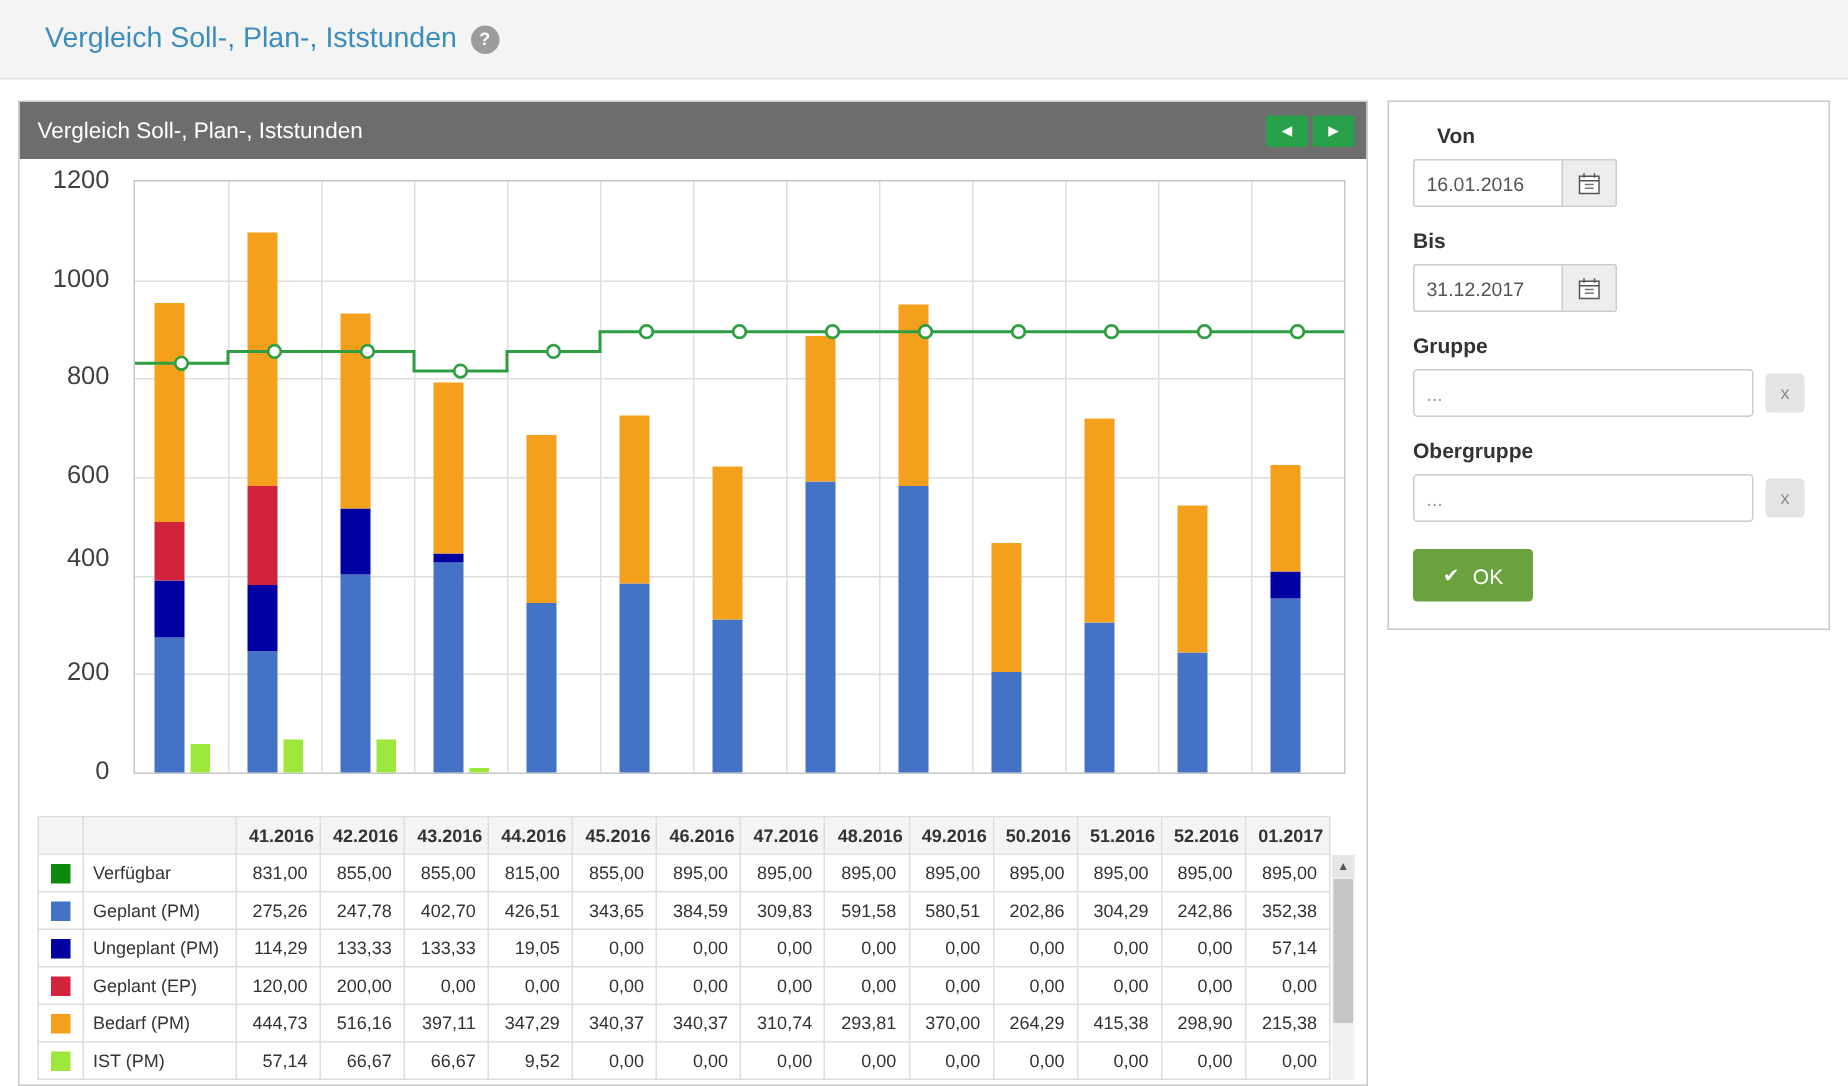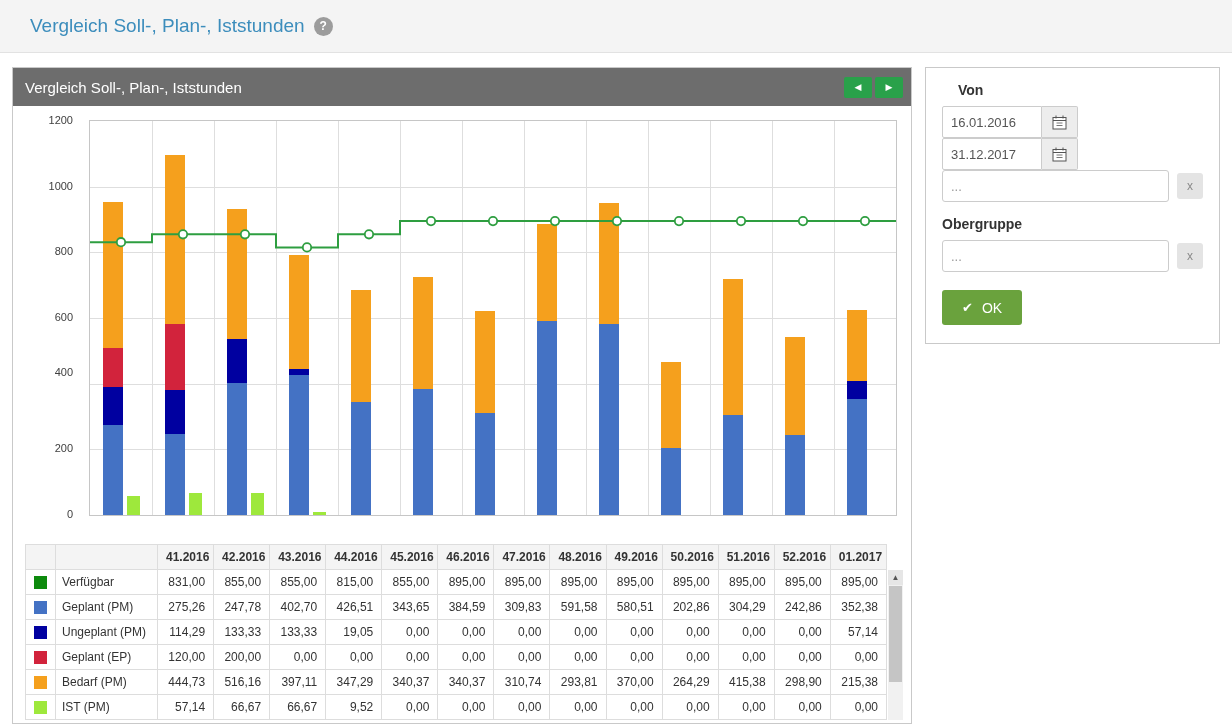--- a/index.html
+++ b/index.html
@@ -24,21 +24,21 @@
                   align-items:center; padding:0 8px 0 12px; font-size:15px; }
   .nav-group { margin-left:auto; display:flex; gap:3px; }
   .nav-btn { width:28px; height:21px; background:#29a14a; border-radius:2px; color:#fff;
              font-size:9px; display:flex; align-items:center; justify-content:center; cursor:pointer; }
   .collapse-btn { margin-left:auto; width:26px; height:20px; background:#29a14a; border-radius:2px;
                   color:#fff; font-size:13px; display:flex; align-items:center; justify-content:center;
                   cursor:pointer; }
   
   .chart-area { position:relative; height:434px; }
   .yaxis { position:absolute; left:0; top:14px; bottom:24px; width:68px; }
-  .ytick { position:absolute; right:8px; transform:translateY(-50%); font-size:11px; color:#404040; }
+  .ytick { position:absolute; right:8px; transform:translateY(-50%); font-size:17px; color:#404040; }
   .plot { position:absolute; left:76px; right:14px; top:14px; bottom:24px;
           border:1px solid #c6c6c6; background:#fff; }
   .grid-h { position:absolute; left:0; right:0; height:1px; background:#dedede; z-index:1; }
   .grid-v { position:absolute; top:0; bottom:0; width:1px; background:#dedede; z-index:1; }
   .bar { position:absolute; z-index:2; }
   .line-svg { position:absolute; left:0; top:0; z-index:5; pointer-events:none; }
   
   .table-wrap { position:relative; margin:4px 8px 0 12px; padding-right:16px; }
   table.grid { width:100%; border-collapse:collapse; table-layout:fixed; font-size:12px; color:#333; }
   .grid th, .grid td { border:1px solid #ddd; padding:3px 8px; height:18px; line-height:18px;
@@ -336,34 +336,36 @@
             <rect x="1" y="2.5" width="13" height="11.5" fill="#fff" stroke="#555"></rect>
             <line x1="1" y1="5.5" x2="14" y2="5.5" stroke="#555"></line>
             <line x1="4" y1="0.5" x2="4" y2="3.5" stroke="#555"></line>
             <line x1="11" y1="0.5" x2="11" y2="3.5" stroke="#555"></line>
             <line x1="4.5" y1="8" x2="10.5" y2="8" stroke="#777"></line>
             <line x1="4.5" y1="10.5" x2="10.5" y2="10.5" stroke="#777"></line>
           </svg>
         </span>
       </div>
 
+      <div class="f-label">Bis</div>
       <div class="igroup">
         <input class="date-input" value="31.12.2017" style="">
         <span class="addon-btn">
           <svg width="15" height="15" viewBox="0 0 15 15">
             <rect x="1" y="2.5" width="13" height="11.5" fill="#fff" stroke="#555"></rect>
             <line x1="1" y1="5.5" x2="14" y2="5.5" stroke="#555"></line>
             <line x1="4" y1="0.5" x2="4" y2="3.5" stroke="#555"></line>
             <line x1="11" y1="0.5" x2="11" y2="3.5" stroke="#555"></line>
             <line x1="4.5" y1="8" x2="10.5" y2="8" stroke="#777"></line>
             <line x1="4.5" y1="10.5" x2="10.5" y2="10.5" stroke="#777"></line>
           </svg>
         </span>
       </div>
 
+      <div class="f-label">Gruppe</div>
       <div class="row-with-clear">
         <input class="wide-input" placeholder="..." style="">
         <span class="clear-btn">x</span>
       </div>
 
       <div class="f-label">Obergruppe</div>
       <div class="row-with-clear">
         <input class="wide-input" placeholder="..." style="">
         <span class="clear-btn">x</span>
       </div>

